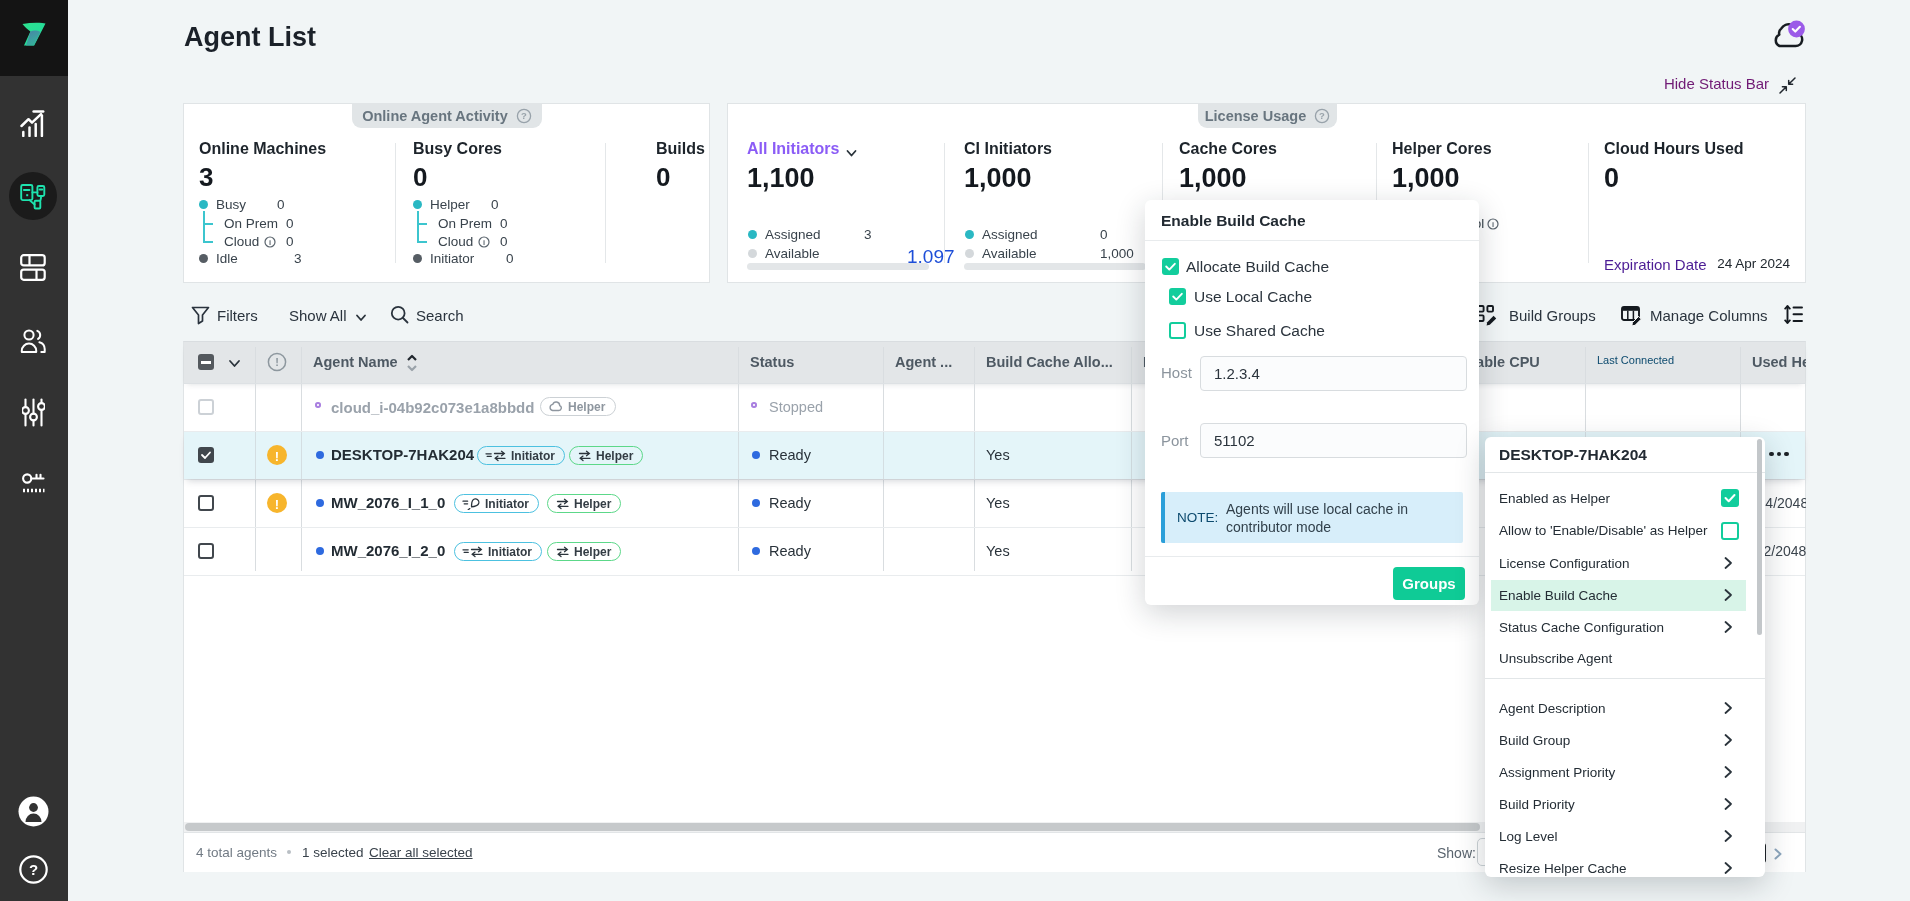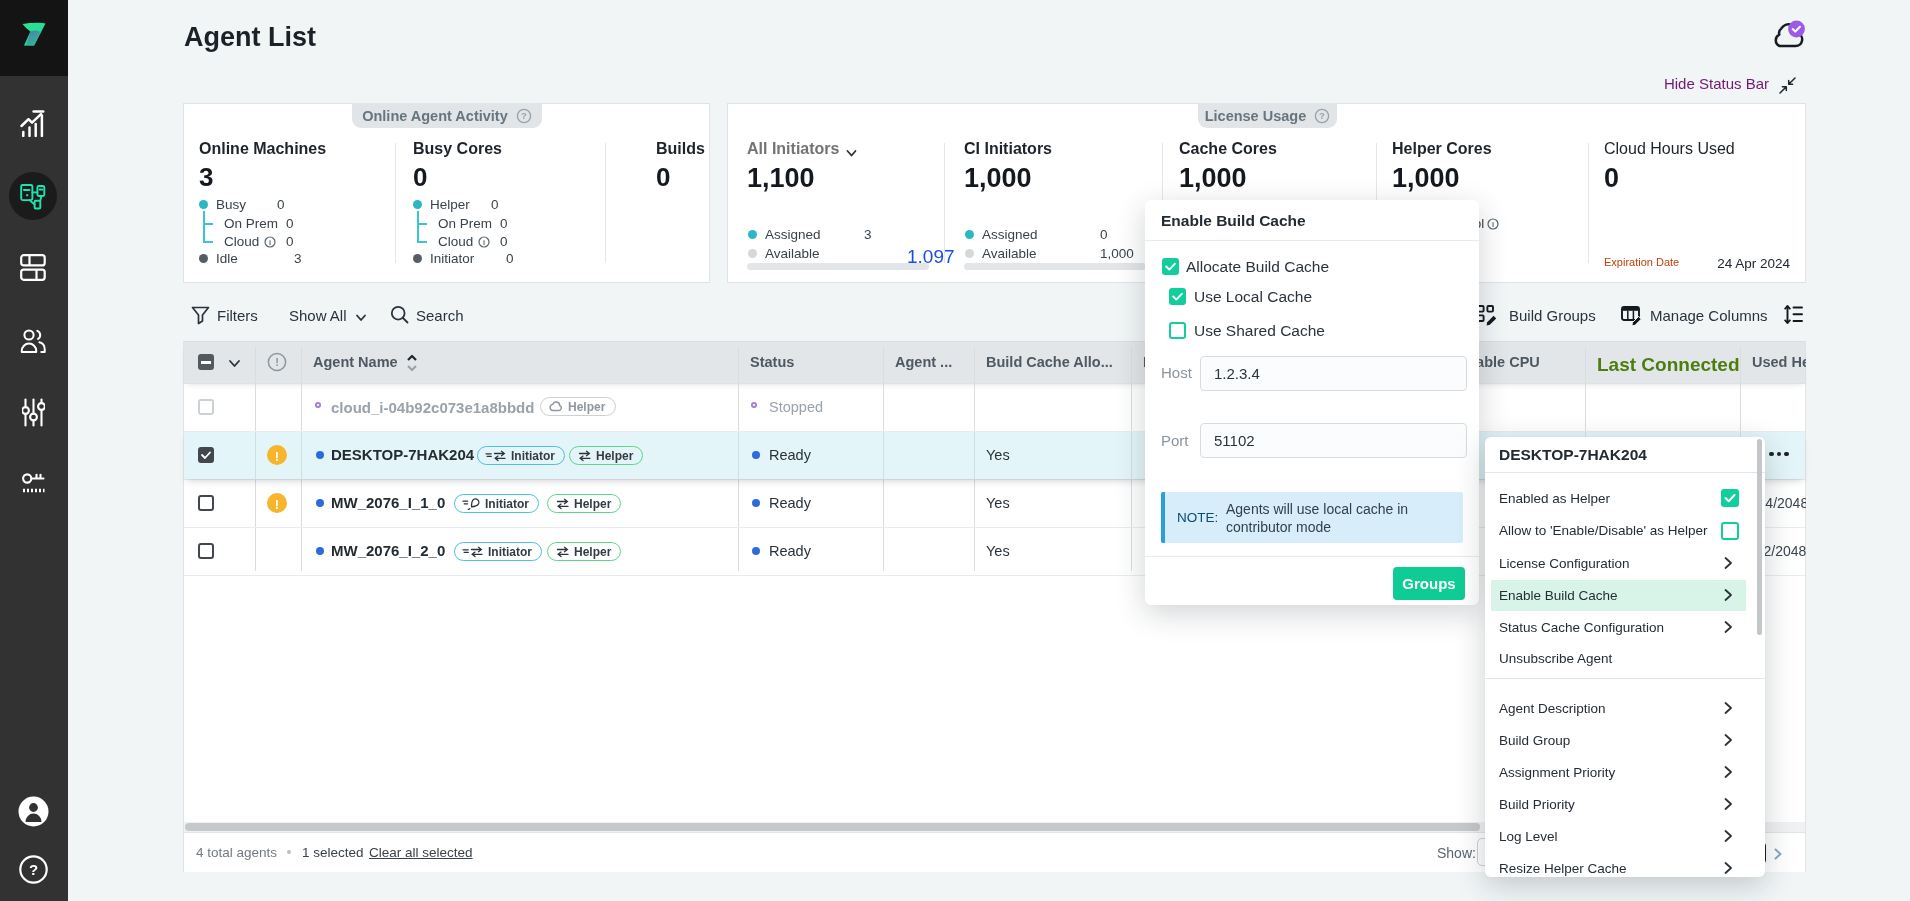--- a/index.html
+++ b/index.html
@@ -189,21 +189,21 @@
 
 <div class="a card" style="left:727px;top:103px;width:1079px;height:180px"></div>
 <div class="a" style="left:1198px;top:103px;width:139px;height:25px;background:#e1e5e7;border-radius:0 0 9px 9px;display:flex;align-items:center;justify-content:center;font-size:14.5px;font-weight:700;color:#68757f">License Usage&nbsp;&nbsp;<svg width="16" height="16" viewBox="0 0 16 16">
         <circle cx="8" cy="8" r="6.6" fill="none" stroke="#98a2aa" stroke-width="1.3"></circle>
         <text x="8" y="11.4" text-anchor="middle" font-size="9.5" font-weight="700" fill="#98a2aa">?</text>
       </svg></div>
 <div class="a" style="left:944px;top:143px;width:1px;height:120px;background:#e4e7e9"></div>
 <div class="a" style="left:1162px;top:143px;width:1px;height:120px;background:#e4e7e9"></div>
 <div class="a" style="left:1376px;top:143px;width:1px;height:120px;background:#e4e7e9"></div>
 <div class="a" style="left:1588px;top:143px;width:1px;height:120px;background:#e4e7e9"></div>
-<div class="a" style="left:747px;top:140px;font-size:16px;font-weight:700;color:#737373">All Initiators</div>
+<div class="a" style="left:747px;top:140px;font-size:16px;font-weight:700;color:#8b5cf6">All Initiators</div>
 <svg class="a" style="left:845px;top:147px" width="13" height="13" viewBox="0 0 13 13">
       <polyline points="2.5,4 6.5,8.5 10.5,4" class="chev"></polyline>
     </svg>
 <div class="a" style="left:747px;top:163px;font-size:27px;font-weight:700;color:#14191f">1,100</div>
 <div class="a dot" style="left:748px;top:230px;width:9px;height:9px;background:#2ab8c3"></div>
 <div class="a" style="left:765px;top:227px;font-size:13.5px;color:#39434c">Assigned</div>
 <div class="a" style="left:864px;top:227px;font-size:13.5px;color:#39434c">3</div>
 <div class="a dot" style="left:748px;top:249px;width:9px;height:9px;background:#d4d8db"></div>
 <div class="a" style="left:765px;top:246px;font-size:13.5px;color:#39434c">Available</div>
 <div class="a" style="left:907px;top:246px;font-size:19px;color:#1d4ed8">1,097</div>
@@ -219,23 +219,23 @@
 <div class="a" style="left:964px;top:263px;width:182px;height:7px;background:#e3e6e8;border-radius:4px"></div>
 <div class="a" style="left:1179px;top:140px;font-size:16px;font-weight:700;color:#1d242b">Cache Cores</div>
 <div class="a" style="left:1179px;top:163px;font-size:27px;font-weight:700;color:#14191f">1,000</div>
 <div class="a" style="left:1392px;top:140px;font-size:16px;font-weight:700;color:#1d242b">Helper Cores</div>
 <div class="a" style="left:1392px;top:163px;font-size:27px;font-weight:700;color:#14191f">1,000</div>
 <div class="a" style="left:1408px;top:216px;font-size:13.5px;color:#39434c">Avail. in pool</div>
 <svg class="a" style="left:1487px;top:218px" width="12" height="12" viewBox="0 0 12 12">
       <circle cx="6" cy="6" r="5" fill="none" stroke="#5a646d" stroke-width="1.2"></circle>
       <text x="6" y="8.8" text-anchor="middle" font-size="7.5" font-weight="700" fill="#5a646d">i</text>
     </svg>
-<div class="a" style="left:1604px;top:140px;font-size:16px;font-weight:400;color:#1d242b">Cloud Hours Used</div>
+<div class="a" style="left:1604px;top:140px;font-size:16px;font-weight:700;color:#1d242b">Cloud Hours Used</div>
 <div class="a" style="left:1604px;top:163px;font-size:27px;font-weight:700;color:#14191f">0</div>
-<div class="a" style="left:1604px;top:256px;font-size:11px;color:#c2410c">Expiration Date</div>
+<div class="a" style="left:1604px;top:256px;font-size:15px;color:#4c1d95">Expiration Date</div>
 <div class="a" style="left:1690px;top:256px;width:100px;text-align:right;font-size:13.5px;color:#20282f">24 Apr 2024</div>
 
 <svg class="a" style="left:191px;top:306px" width="19" height="19" viewBox="0 0 19 19">
       <path d="M1.5,1.5 H17.5 L11.5,9 V15 L7.5,17.5 V9 Z" fill="none" stroke="#2a333d" stroke-width="1.7" stroke-linejoin="round"></path>
     </svg>
 <div class="a" style="left:217px;top:307px;font-size:15px;color:#2a333d">Filters</div>
 <div class="a" style="left:289px;top:307px;font-size:15px;color:#2a333d">Show All</div>
 <svg class="a" style="left:354px;top:311px" width="14" height="14" viewBox="0 0 14 14">
       <polyline points="3,4.5 7,9 11,4.5" class="chev" stroke-width="2.4"></polyline>
     </svg>
@@ -295,21 +295,21 @@
 <div class="a" style="left:313px;top:354px;font-size:14.5px;font-weight:700;color:#4e5963">Agent Name</div>
 <svg class="a" style="left:405px;top:353px" width="14" height="20" viewBox="0 0 14 20">
   <polyline points="3,7 7,3 11,7" fill="none" stroke="#21272e" stroke-width="2.2" stroke-linejoin="round"></polyline>
   <polyline points="3,13 7,17 11,13" fill="none" stroke="#9aa2a9" stroke-width="2.2" stroke-linejoin="round"></polyline>
 </svg>
 <div class="a" style="left:750px;top:354px;font-size:14.5px;font-weight:700;color:#4e5963">Status</div>
 <div class="a" style="left:895px;top:354px;font-size:14.5px;font-weight:700;color:#4e5963">Agent ...</div>
 <div class="a" style="left:986px;top:354px;font-size:14.5px;font-weight:700;color:#4e5963">Build Cache Allo...</div>
 <div class="a" style="left:1143px;top:354px;font-size:14.5px;font-weight:700;color:#4e5963">Build Cache ...</div>
 <div class="a" style="left:1442px;top:354px;font-size:14.5px;font-weight:700;color:#4e5963">Available CPU</div>
-<div class="a" style="left:1597px;top:354px;font-size:19px;font-weight:700;color:#4d7c0f">Last Connected</div>
+<div class="a" style="left:1597px;top:354px;font-size:11px;font-weight:400;color:#0c4a6e">Last Connected</div>
 <div class="a" style="left:1752px;top:354px;width:54px;overflow:hidden;font-size:14.5px;font-weight:700;color:#4e5963;white-space:nowrap">Used Helper ...</div>
 
 <div class="a" style="left:184px;top:383px;width:1621px;height:1px;background:#dde1e4"></div>
 <div class="a" style="left:184px;top:431px;width:1621px;height:1px;background:#e9ecee"></div>
 <div class="a" style="left:184px;top:479px;width:1621px;height:1px;background:#e9ecee"></div>
 <div class="a" style="left:184px;top:527px;width:1621px;height:1px;background:#e9ecee"></div>
 <div class="a" style="left:184px;top:575px;width:1621px;height:1px;background:#e9ecee"></div>
 
 <div class="a" style="left:184px;top:432px;width:1621px;height:47px;background:#e4f5f9;box-shadow:0 5px 7px -3px rgba(60,70,80,.22)"></div>
 <div class="a" style="left:255px;top:432px;width:1px;height:47px;background:#d4dee2"></div>

